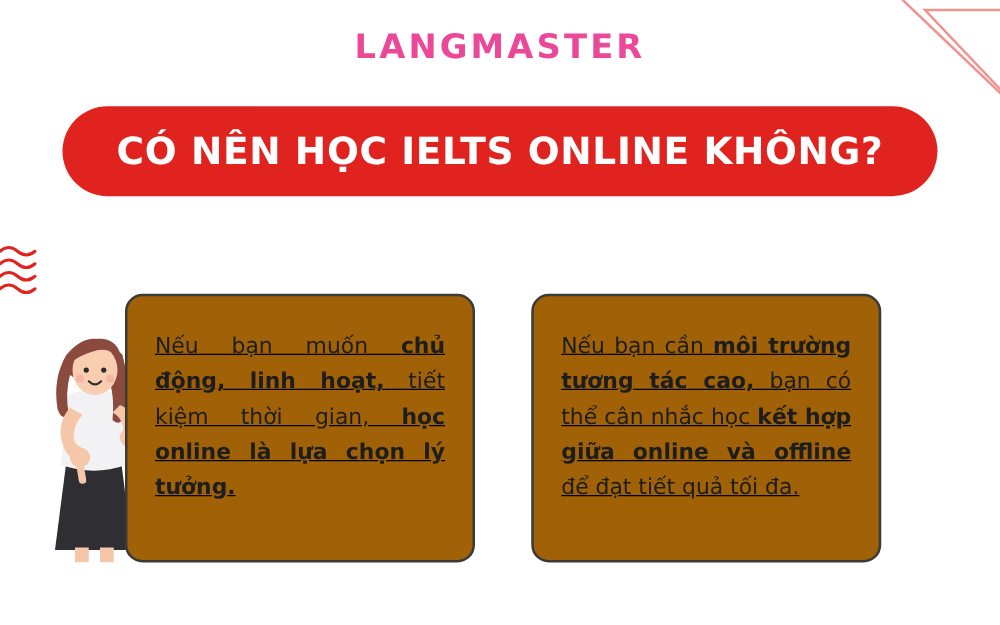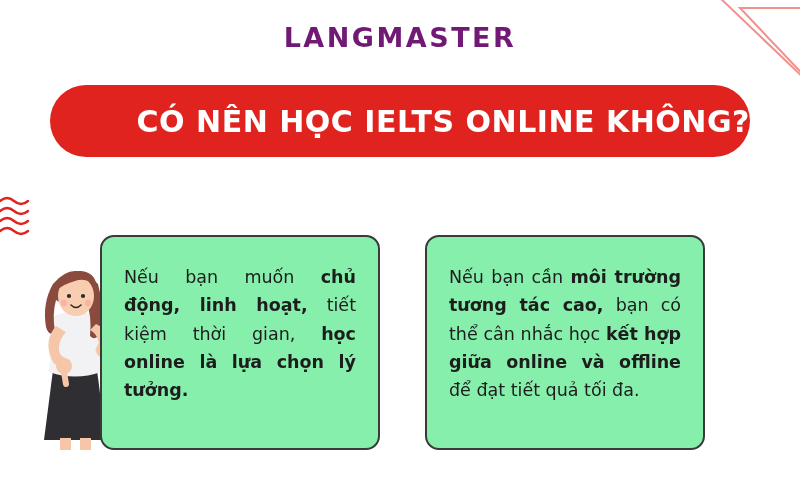--- a/index.html
+++ b/index.html
@@ -18,36 +18,36 @@
   
   .brand {
     position: absolute;
     top: 22px;
     left: 0;
     width: 800px;
     text-align: center;
     font-size: 27px;
     font-weight: bold;
     letter-spacing: 2.5px;
-    color: #701a75;
+    color: #ec4899;
     font-family: "DejaVu Sans", sans-serif;
   }
 
   
   .title-pill {
     position: absolute;
     top: 85px;
     left: 50px;
     width: 700px;
     height: 72px;
     background: #e0231f;
     border-radius: 36px;
     display: flex;
     align-items: center;
-    justify-content: flex-end;
+    justify-content: center;
     box-sizing: border-box;
   }
   .title-pill .title-text {
     color: #ffffff;
     font-size: 30px;
     font-weight: bold;
     letter-spacing: 0.5px;
     text-align: center;
     font-family: "DejaVu Sans", sans-serif;
   }
@@ -71,25 +71,26 @@
     height: 46px;
     pointer-events: none;
   }
 
   
   .card {
     position: absolute;
     top: 235px;
     width: 280px;
     height: 215px;
-    background: #86efac;
+    background: #a16207;
     border: 2px solid #3a3a3a;
     border-radius: 14px;
     box-sizing: border-box;
     padding: 26px 22px 18px 22px;
+    text-decoration: underline;
   }
   .card-1 { left: 100px; }
   .card-2 { left: 425px; }
 
   .card p {
     margin: 0;
     font-size: 17.5px;
     line-height: 1.62;
     color: #1d1d1d;
     text-align: justify;

